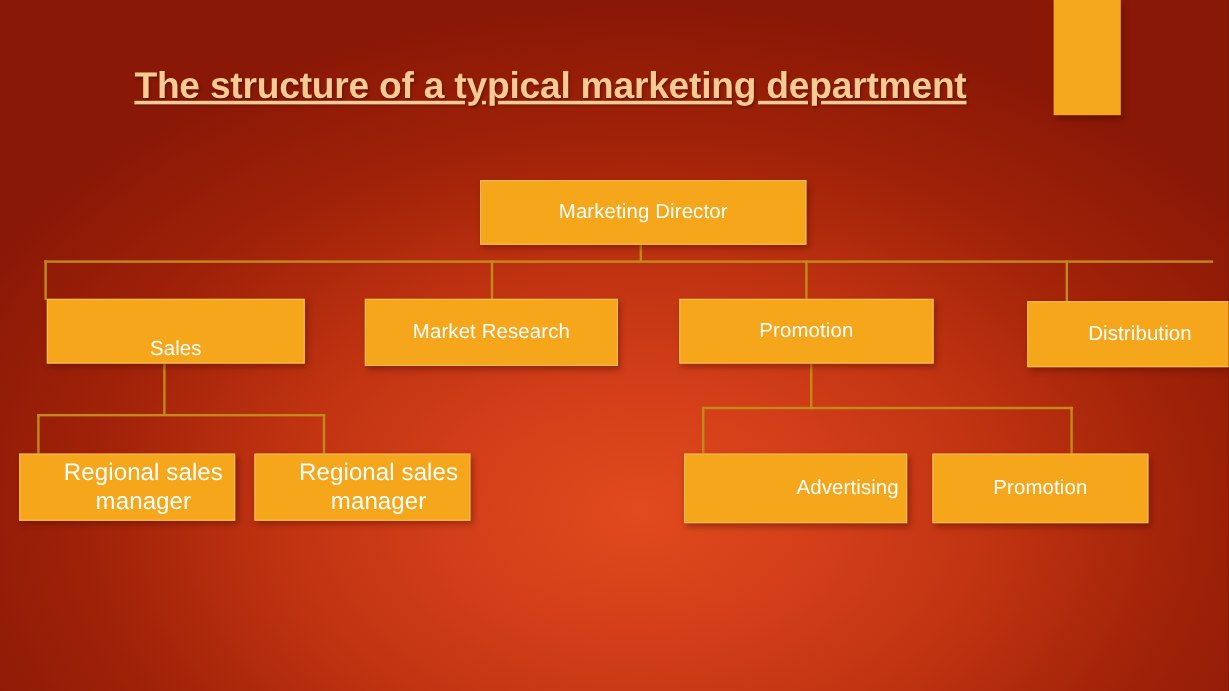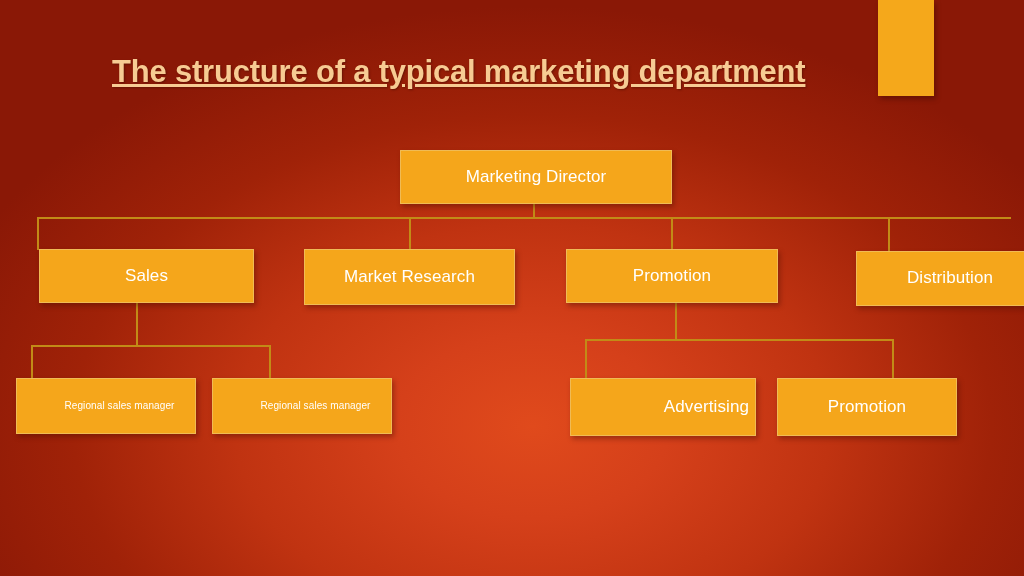--- a/index.html
+++ b/index.html
@@ -67,21 +67,21 @@
     display: flex;
     align-items: center;
     justify-content: center;
     text-align: center;
     font-size: 17px;
     line-height: 1.22;
     letter-spacing: 0.1px;
     z-index: 3;
     padding: 0 6px;
   }
-  .node.small { font-size: 10px; padding-left: 33px; }
+  .node.small { font-size: 20px; padding-left: 33px; }
 </style>
 </head>
 <body>
 
 <div id="slide">
 
   <div class="accent-block" style="left:878px; top:0px; width:56px; height:96px;"></div>
 
   <div class="slide-title">The structure of a typical marketing department</div>
 
@@ -101,21 +101,21 @@
 
   <div class="line v" style="left:675px; top:303px; height:38px;"></div>
   <div class="line h" style="left:585px; top:339px; width:309px;"></div>
   <div class="line v" style="left:585px; top:339px; height:39px;"></div>
   <div class="line v" style="left:892px; top:339px; height:39px;"></div>
 
   <div class="node" style="left:400px; top:120px; width:272px; height:54px;margin-top:30px;">
     <span>Marketing Director</span>
   </div>
 
-  <div class="node" style="left:39px; top:249px; width:215px; height:54px;">
+  <div class="node" style="left:39px; top:249px; width:215px; height:54px;align-items:flex-end;">
     <span>Sales</span>
   </div>
 
   <div class="node" style="left:304px; top:249px; width:211px; height:56px;">
     <span>Market Research</span>
   </div>
 
   <div class="node" style="left:566px; top:249px; width:212px; height:54px;">
     <span>Promotion</span>
   </div>

